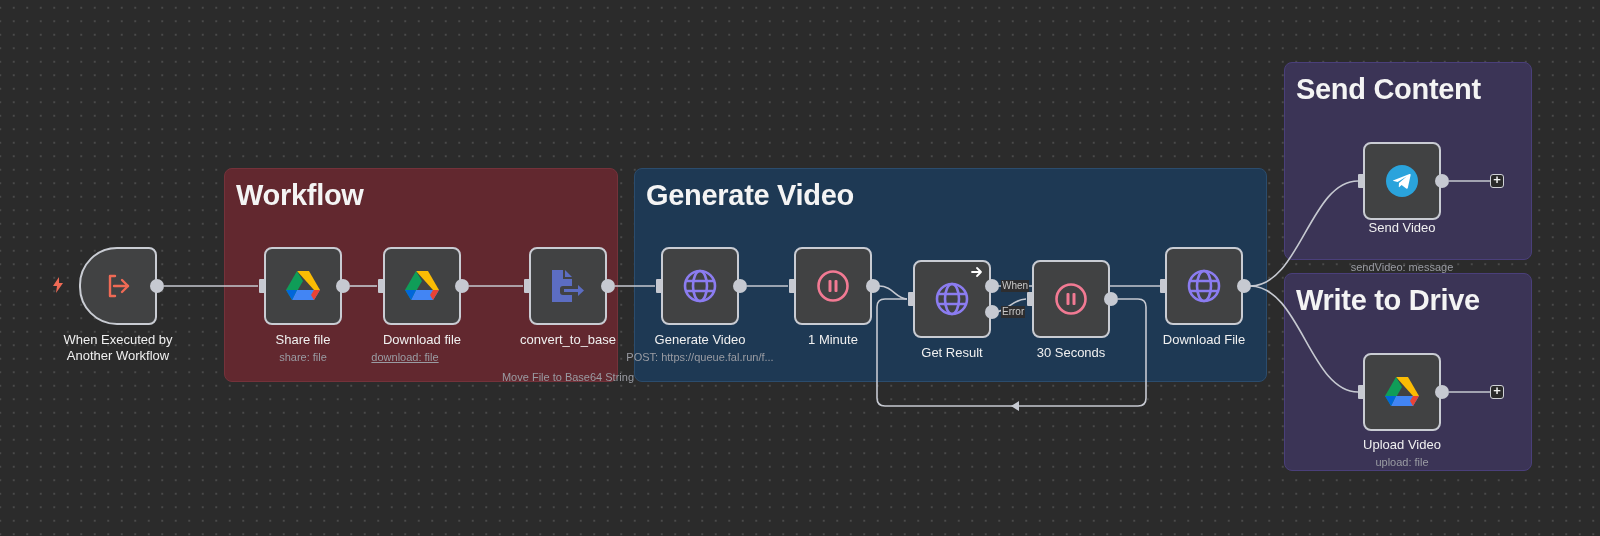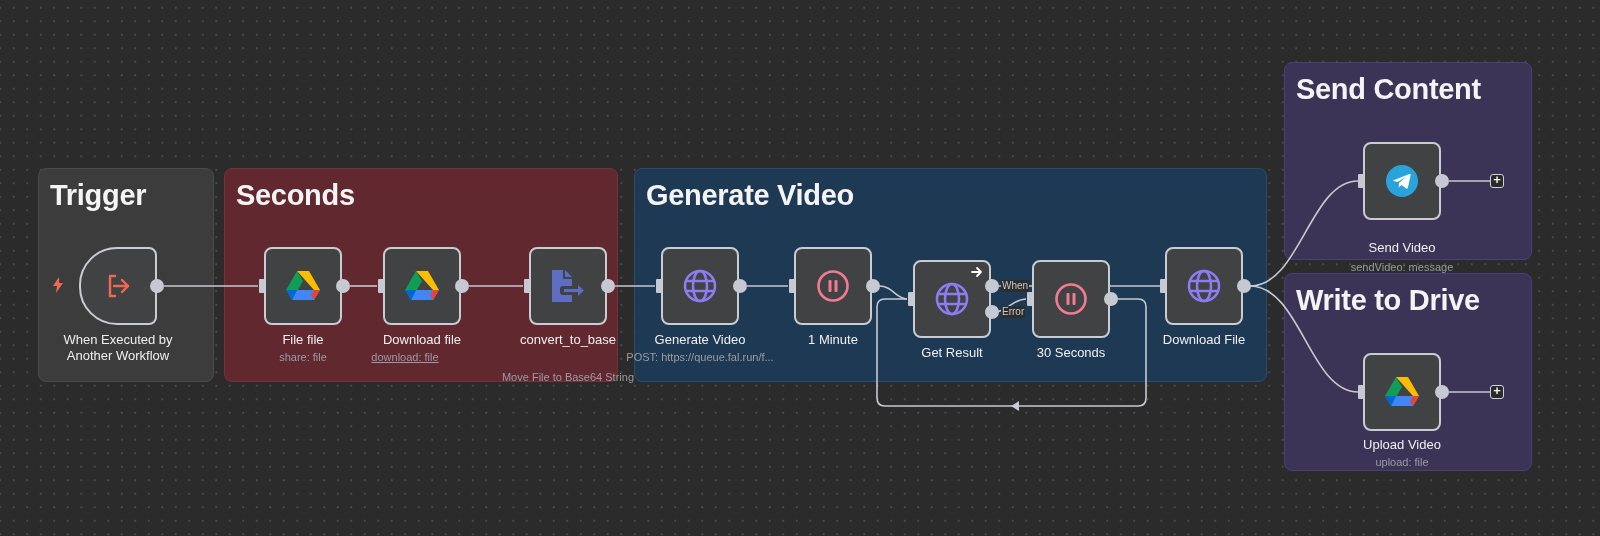--- a/index.html
+++ b/index.html
@@ -24,25 +24,22 @@
   .tag{position:absolute;font-size:10px;color:#c8c8c8;background:#2d2d2f;padding:0 1px;line-height:12px;}
   .plus{position:absolute;width:14px;height:14px;box-sizing:border-box;border:1.5px solid #d0d2d8;border-radius:3px;background:#2a2a2a;color:#f0f0f0;font-size:13px;line-height:10px;text-align:center;font-weight:bold;}
   svg.wires{position:absolute;left:0;top:0;}
   .bolt{position:absolute;left:52px;top:277px;}
 </style>
 </head>
 <body>
 
 <div class="canvas">
 
-  <div class="group g-trigger">
-    <div class="gtitle">Trigger</div>
-  </div>
   <div class="group g-download">
-    <div class="gtitle">Seconds</div>
+    <div class="gtitle">Workflow</div>
   </div>
   <div class="group g-generate">
     <div class="gtitle">Generate Video</div>
   </div>
   <div class="group g-send">
     <div class="gtitle">Send Content</div>
   </div>
   <div class="group g-write">
     <div class="gtitle">Write to Drive</div>
   </div>
@@ -87,21 +84,21 @@
   <div class="node" style="left:264px;top:247px;">
     <svg width="34" height="30" viewBox="0 0 34 30">
       <polygon points="11,0 23,0 34,19 28,19" fill="#fbbc04"></polygon>
         <polygon points="11,0 17,10 6,29 0,19" fill="#0f9d58"></polygon>
         <polygon points="6,29 11,19 34,19 28,29" fill="#4285f4"></polygon>
         <polygon points="28,29 34,19 28,19 25,24" fill="#ea4335"></polygon>
         <polygon points="6,29 11,19 0,19" fill="#0066da"></polygon>
     </svg>
   </div>
   <div class="port-out" style="left:336px;top:279px;"></div>
-  <div class="label" style="left:203px;top:332px;">File file</div>
+  <div class="label" style="left:203px;top:332px;">Share file</div>
   <div class="sub" style="left:203px;top:351px;">share: file</div>
 
   <div class="port-in" style="left:378px;top:279px;"></div>
   <div class="node" style="left:383px;top:247px;">
     <svg width="34" height="30" viewBox="0 0 34 30">
       <polygon points="11,0 23,0 34,19 28,19" fill="#fbbc04"></polygon>
         <polygon points="11,0 17,10 6,29 0,19" fill="#0f9d58"></polygon>
         <polygon points="6,29 11,19 34,19 28,29" fill="#4285f4"></polygon>
         <polygon points="28,29 34,19 28,19 25,24" fill="#ea4335"></polygon>
         <polygon points="6,29 11,19 0,19" fill="#0066da"></polygon>
@@ -195,21 +192,21 @@
 
   <div class="port-in" style="left:1358px;top:174px;"></div>
   <div class="node" style="left:1363px;top:142px;">
     <svg width="34" height="34" viewBox="0 0 34 34">
       <circle cx="17" cy="17" r="16" fill="#2aa3dc"></circle>
         <path d="M8 16.5 L24.5 10 Q26 9.6 25.6 11.2 L22.8 24 Q22.4 25.2 21.2 24.6 L16.6 21 L14.4 23 Q13.8 23.4 13.8 22.6 L14 19 L21.6 12.4 L12.6 17.9 L8.6 16.9 Q7.4 16.6 8 16.5 Z" fill="#ffffff"></path>
     </svg>
   </div>
   <div class="port-out" style="left:1435px;top:174px;"></div>
   <div class="plus" style="left:1490px;top:174px;">+</div>
-  <div class="label" style="left:1302px;top:240px;">Send Video</div>
+  <div class="label" style="left:1302px;top:220px;">Send Video</div>
   <div class="sub" style="left:1302px;top:245px;margin-top:16px;">sendVideo: message</div>
 
   <div class="port-in" style="left:1358px;top:385px;"></div>
   <div class="node" style="left:1363px;top:353px;">
     <svg width="34" height="30" viewBox="0 0 34 30">
       <polygon points="11,0 23,0 34,19 28,19" fill="#fbbc04"></polygon>
         <polygon points="11,0 17,10 6,29 0,19" fill="#0f9d58"></polygon>
         <polygon points="6,29 11,19 34,19 28,29" fill="#4285f4"></polygon>
         <polygon points="28,29 34,19 28,19 25,24" fill="#ea4335"></polygon>
         <polygon points="6,29 11,19 0,19" fill="#0066da"></polygon>

